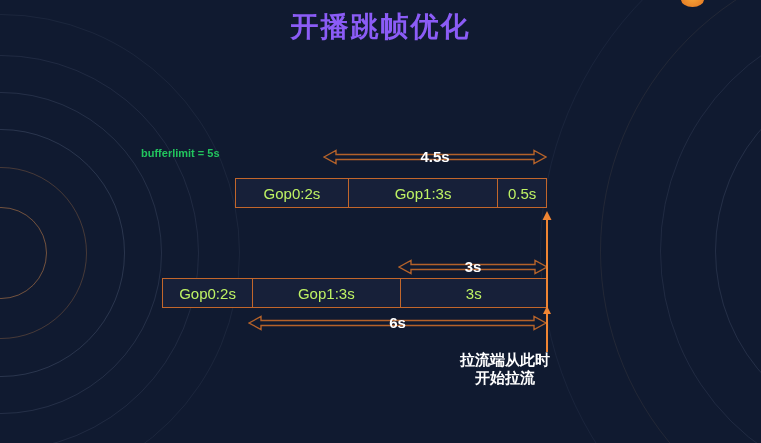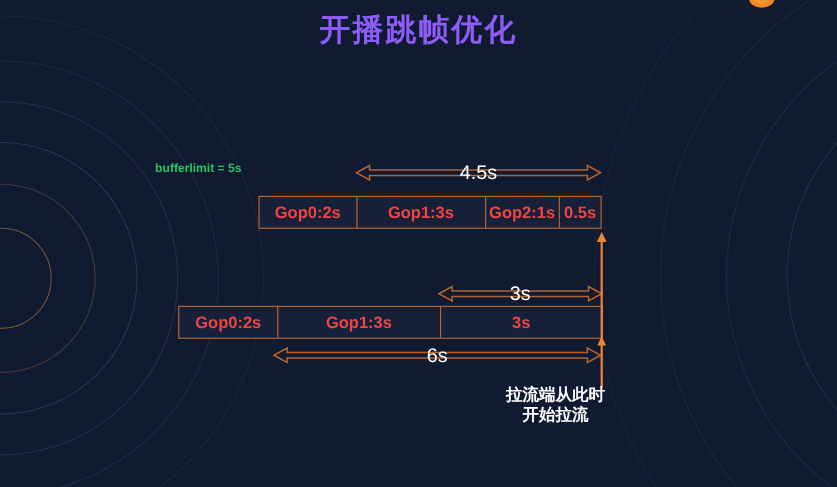--- a/index.html
+++ b/index.html
@@ -16,28 +16,28 @@
   }
   .title{
     position:absolute;left:0;top:8px;width:100%;margin:0;text-align:center;
     font-size:28px;font-weight:700;letter-spacing:2px;color:#8b5cf6;
   }
   .buffer-label{
     position:absolute;left:141px;top:147px;font-size:11px;font-weight:700;color:#22c55e;
   }
   .arrow{position:absolute;height:16px;display:flex;align-items:center;justify-content:center;}
   .arrow svg{position:absolute;left:0;top:0;}
-  .arrow-label{position:relative;z-index:2;font-size:18px;font-weight:400;color:#fff;line-height:16px;}
+  .arrow-label{position:relative;z-index:2;font-size:15px;font-weight:700;color:#fff;line-height:16px;}
   .gop-row{
     position:absolute;display:flex;height:30px;box-sizing:border-box;
     border:1.5px solid #c2662b;background:#172039;
   }
   .gop-cell{
     display:flex;align-items:center;justify-content:center;
-    font-size:15px;font-weight:700;color:#ef4444;white-space:nowrap;box-sizing:border-box;
+    font-size:15px;font-weight:400;color:#bef264;white-space:nowrap;box-sizing:border-box;
   }
   .gop-cell + .gop-cell{border-left:1.5px solid #c2662b;}
   .marker{position:absolute;}
   .caption{
     position:absolute;left:448px;top:351px;width:114px;text-align:center;
     font-size:15px;font-weight:700;line-height:18px;color:#fff;
   }
 </style>
 </head>
 <body>
@@ -65,21 +65,20 @@
   <div class="arrow" style="left:323px;top:149px;width:224px;">
     <svg width="224" height="16" viewBox="0 0 224 16">
       <path d="M1,8 L13,1.5 L13,5.5 L211,5.5 L211,1.5 L223,8 L211,14.5 L211,10.5 L13,10.5 L13,14.5 Z" fill="none" stroke="#b4622a" stroke-width="1.4"></path>
     </svg>
     <span class="arrow-label">4.5s</span>
   </div>
 
   <div class="gop-row" style="left:235px;top:178px;width:312px;">
     <div class="gop-cell" style="flex:89 0 0;">Gop0:2s</div>
     <div class="gop-cell" style="flex:118 0 0;">Gop1:3s</div>
-    <div class="gop-cell" style="flex:67 0 0;">Gop2:1s</div>
     <div class="gop-cell" style="flex:38 0 0;">0.5s</div>
   </div>
 
 
   <div class="arrow" style="left:398px;top:259px;width:150px;">
     <svg width="150" height="16" viewBox="0 0 150 16">
       <path d="M1,8 L13,1.5 L13,5.5 L137,5.5 L137,1.5 L149,8 L137,14.5 L137,10.5 L13,10.5 L13,14.5 Z" fill="none" stroke="#b4622a" stroke-width="1.4"></path>
     </svg>
     <span class="arrow-label">3s</span>
   </div>

